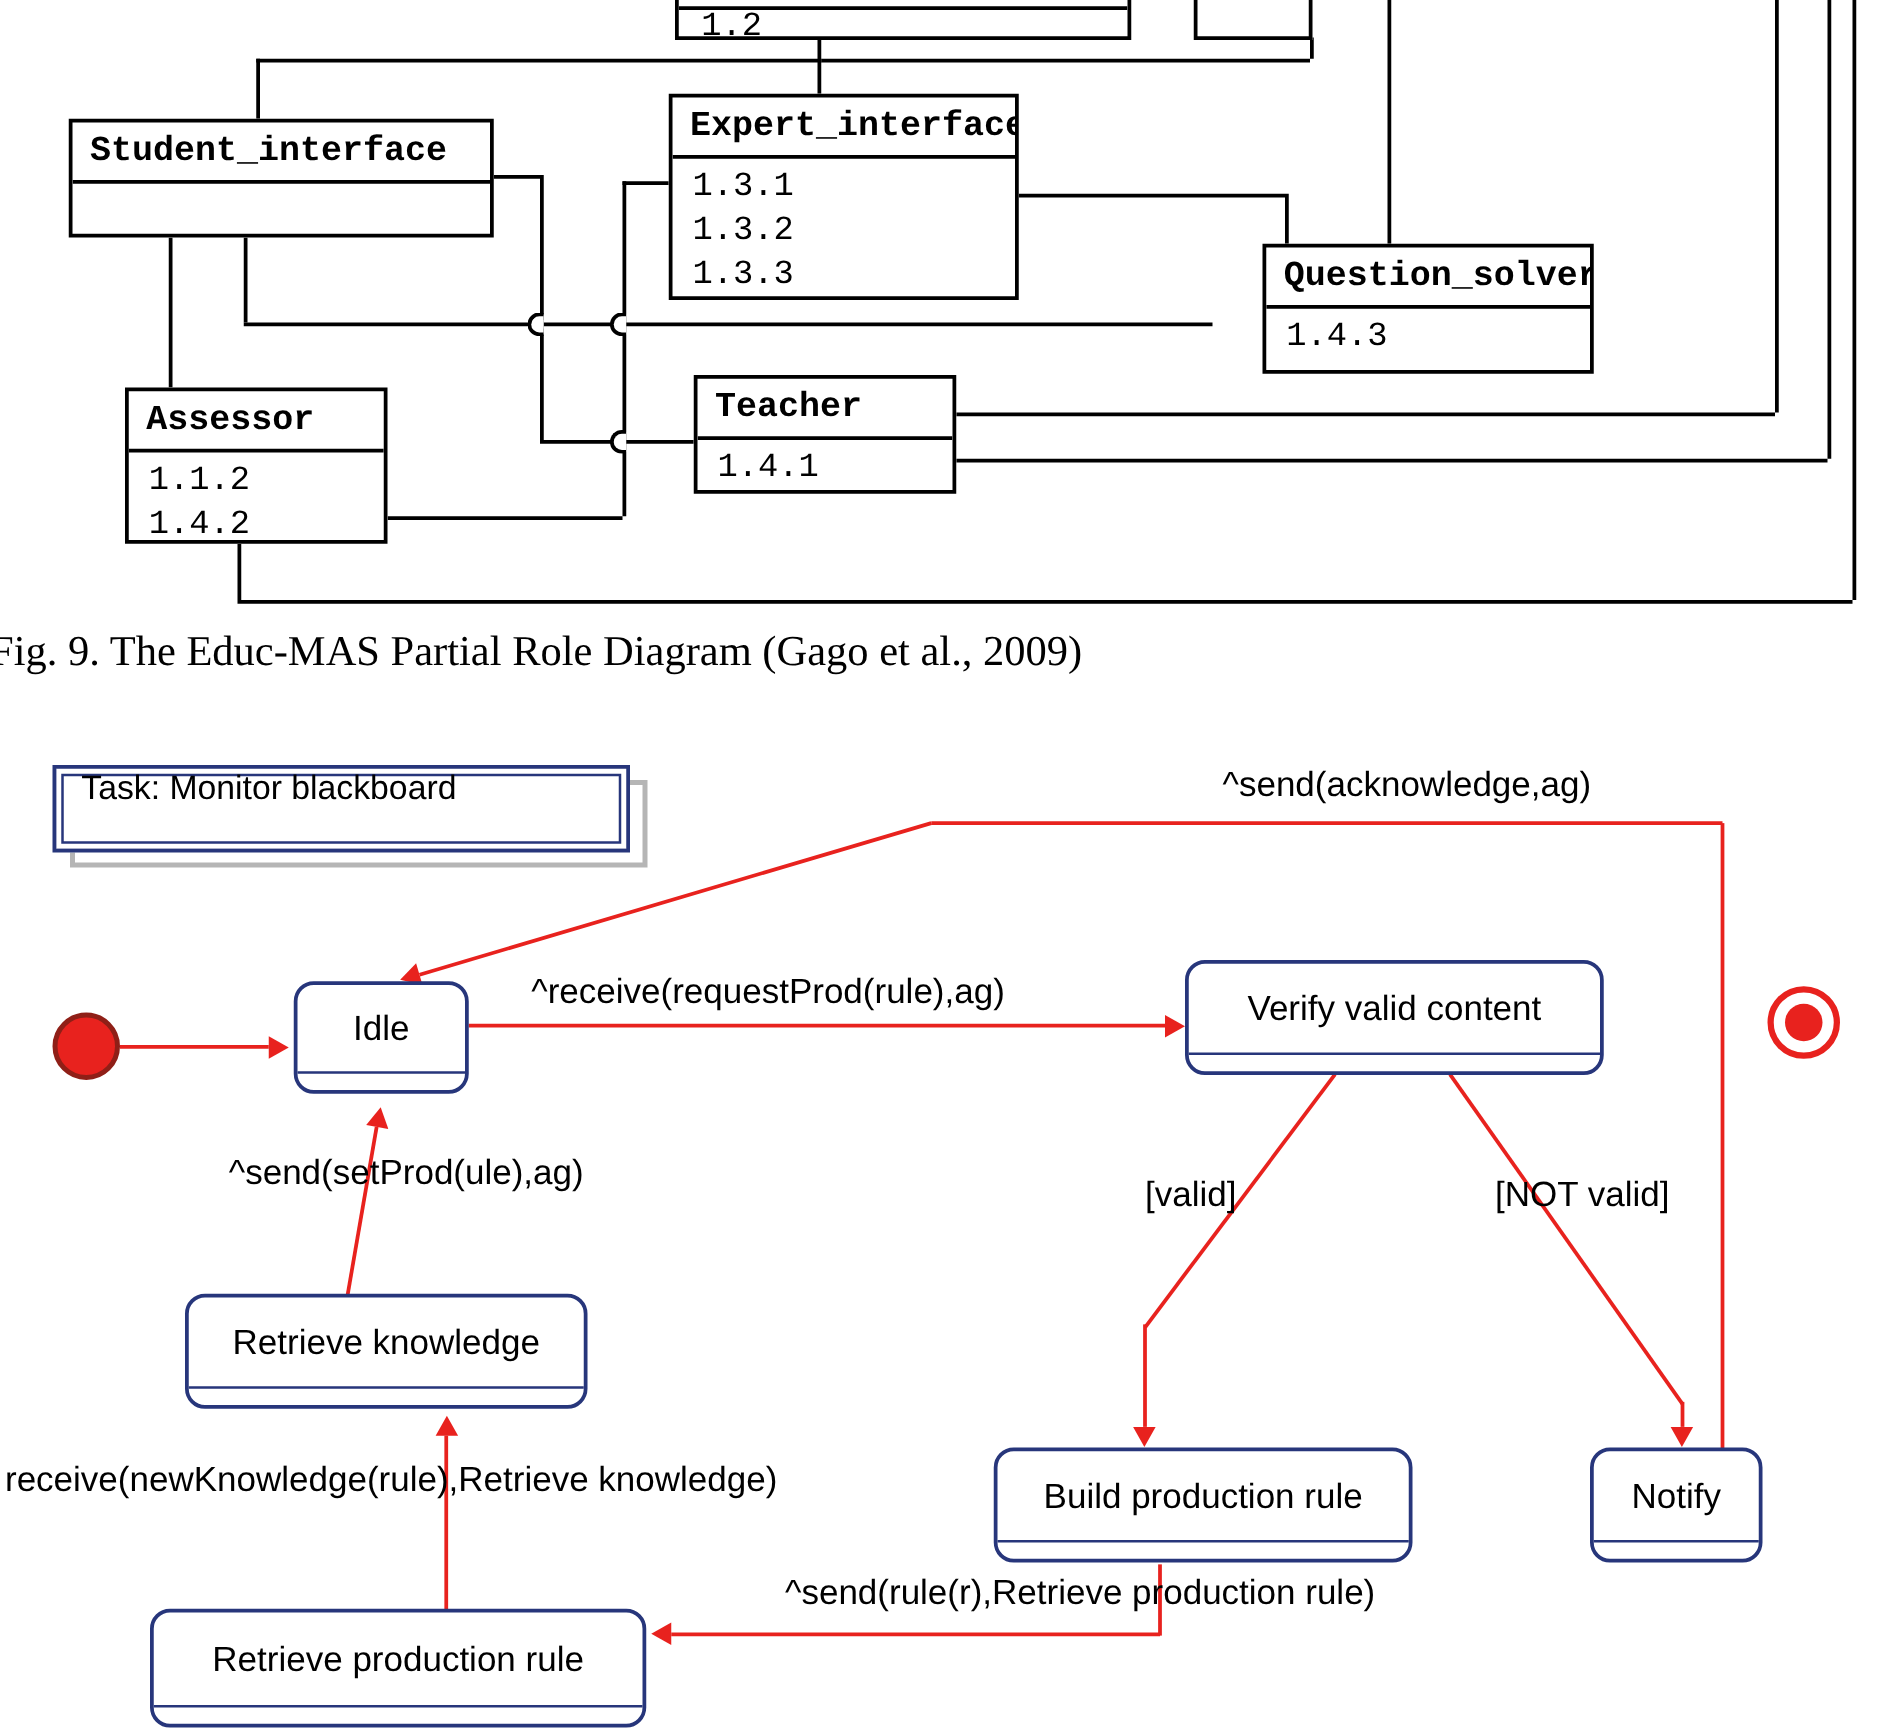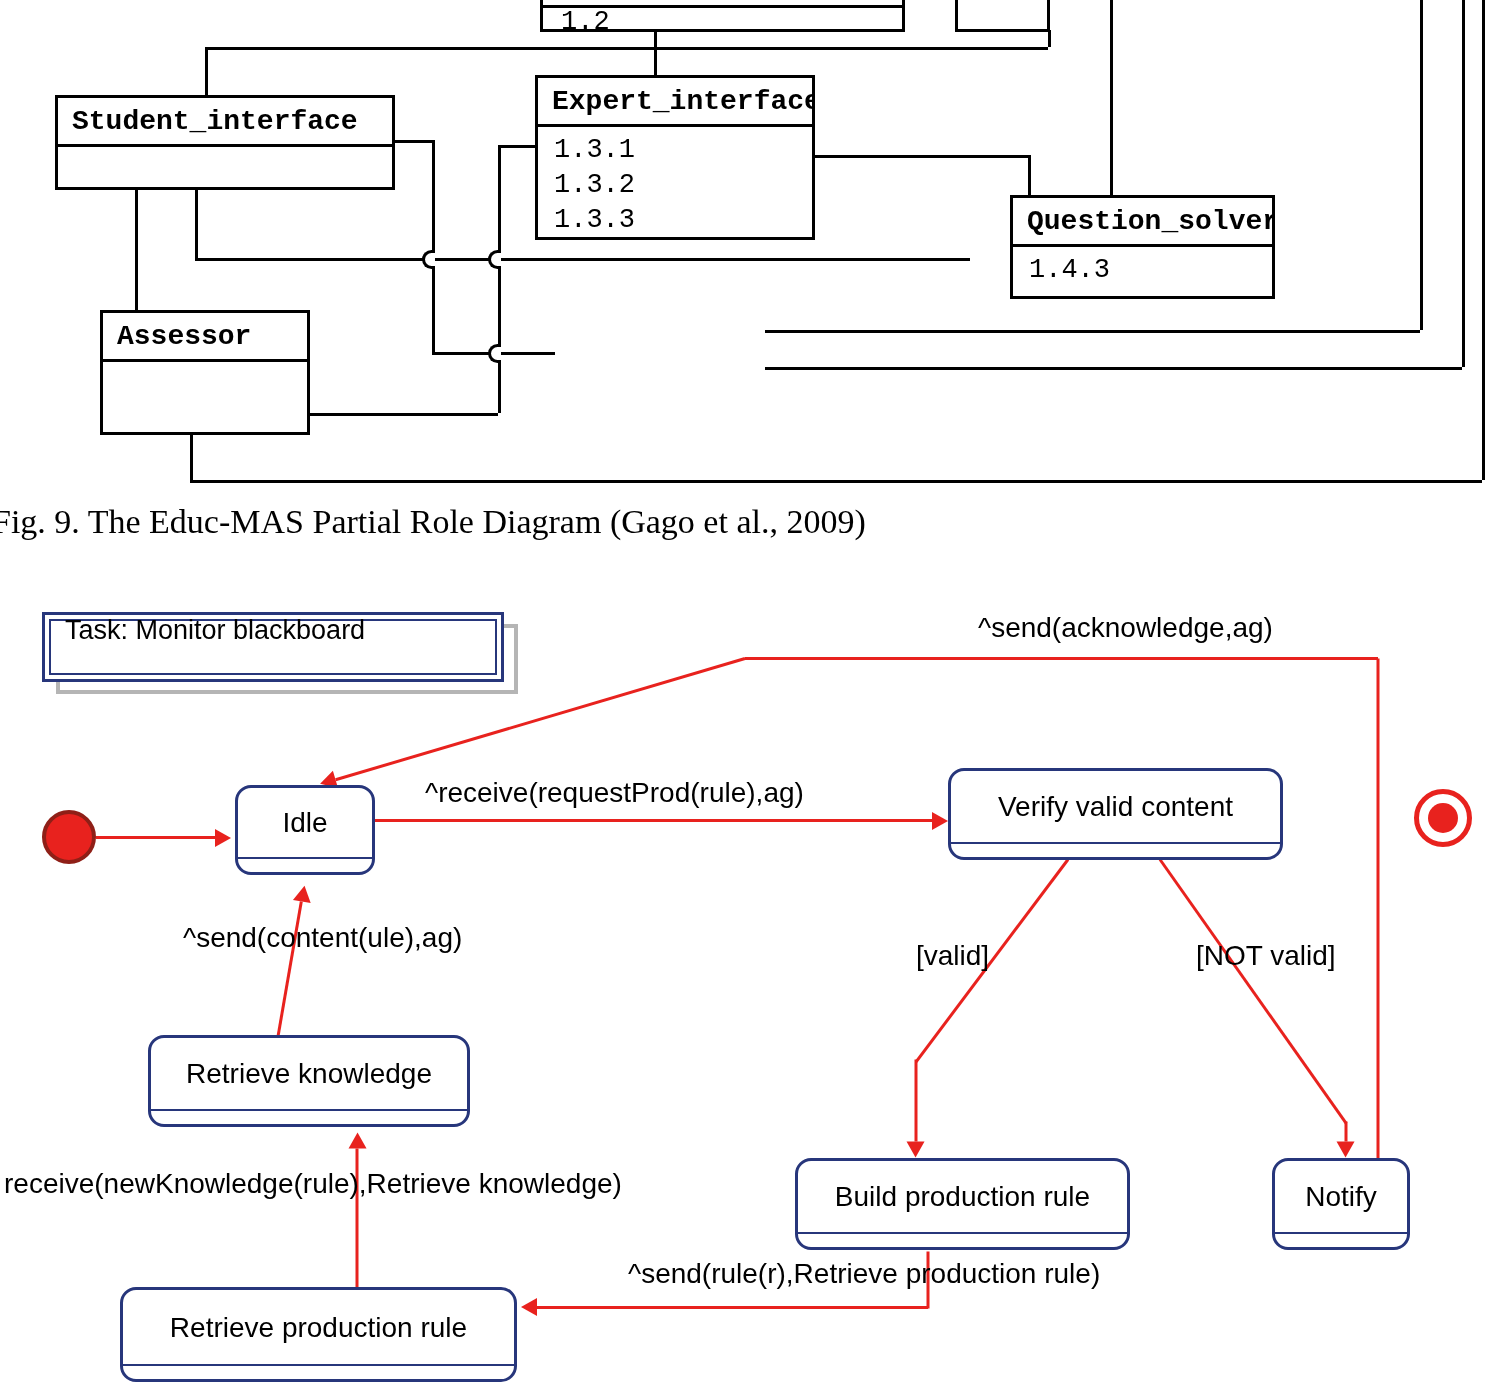--- a/index.html
+++ b/index.html
@@ -128,22 +128,32 @@
 
   <div class="uml" style="left:1010px;top:195px;width:265px;height:104px">
     <div class="uml-title">Question_solver</div>
     <div class="uml-vals">
       <div>1.4.3</div>
     </div>
   </div>
 
   <div class="uml" style="left:100px;top:310px;width:210px;height:125px">
     <div class="uml-title">Assessor</div>
-  </div>
-
+    <div class="uml-vals">
+      <div>1.1.2</div>
+      <div>1.4.2</div>
+    </div>
+  </div>
+
+  <div class="uml" style="left:555px;top:300px;width:210px;height:95px">
+    <div class="uml-title">Teacher</div>
+    <div class="uml-vals">
+      <div>1.4.1</div>
+    </div>
+  </div>
 </div>
 
 <div id="caption">Fig. 9. The Educ-MAS Partial Role Diagram (Gago et al., 2009)</div>
 
 <div id="state-diagram" style="position:absolute;inset:0;">
 
   <div id="state-arrows" style="position:absolute;inset:0;">
       <div class="vec" style="left: 96px; top: 836px; width: 119px; transform: rotate(0deg);">
         <div class="ah"></div>
       </div>
@@ -201,16 +211,16 @@
     <span>Retrieve knowledge</span>
   </div>
   <div class="state" style="left:120px;top:1287px;width:397px;height:95px">
     <span>Retrieve production rule</span>
   </div>
 
   <div class="lbl" style="left:978px;top:612px">^send(acknowledge,ag)</div>
   <div class="lbl" style="left:425px;top:777px">^receive(requestProd(rule),ag)</div>
   <div class="lbl" style="left:916px;top:940px">[valid]</div>
   <div class="lbl" style="left:1196px;top:940px">[NOT valid]</div>
-  <div class="lbl" style="left:183px;top:922px">^send(content(ule),ag)</div>
+  <div class="lbl" style="left:183px;top:922px">^send(setProd(ule),ag)</div>
   <div class="lbl" style="left:4px;top:1168px">receive(newKnowledge(rule),Retrieve knowledge)</div>
   <div class="lbl" style="left:628px;top:1258px">^send(rule(r),Retrieve production rule)</div>
 </div>
 
 </body></html>

